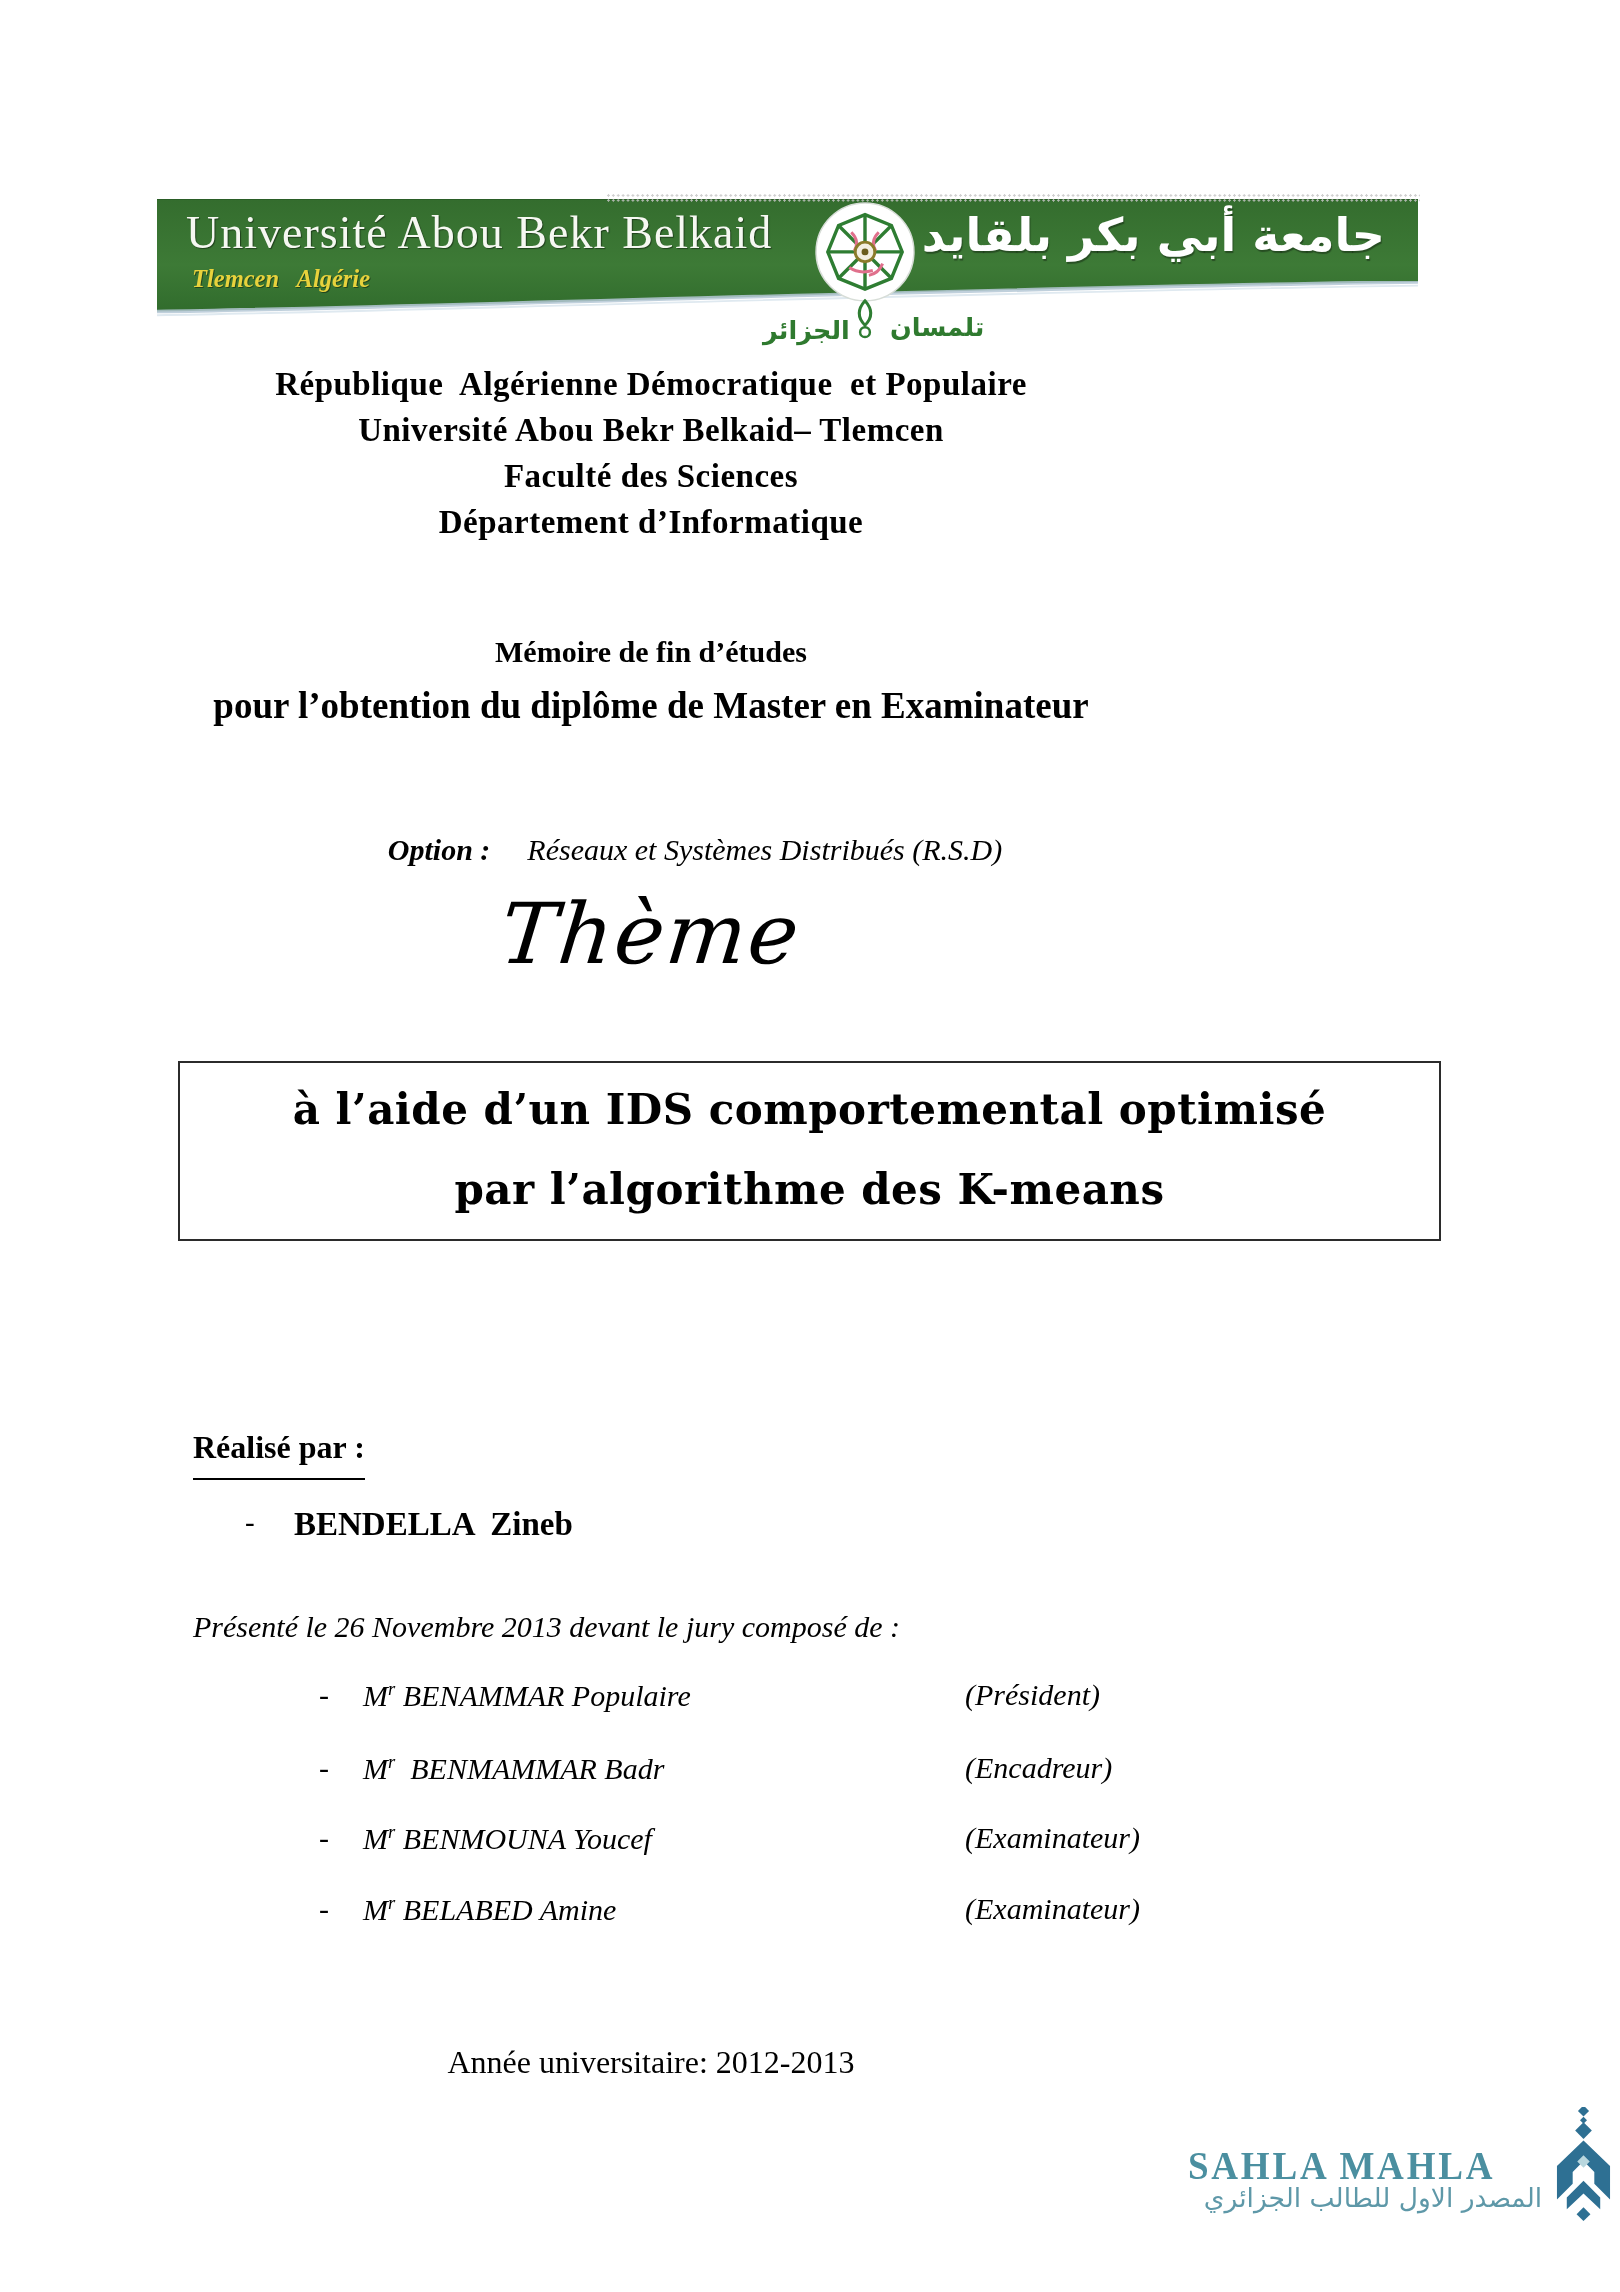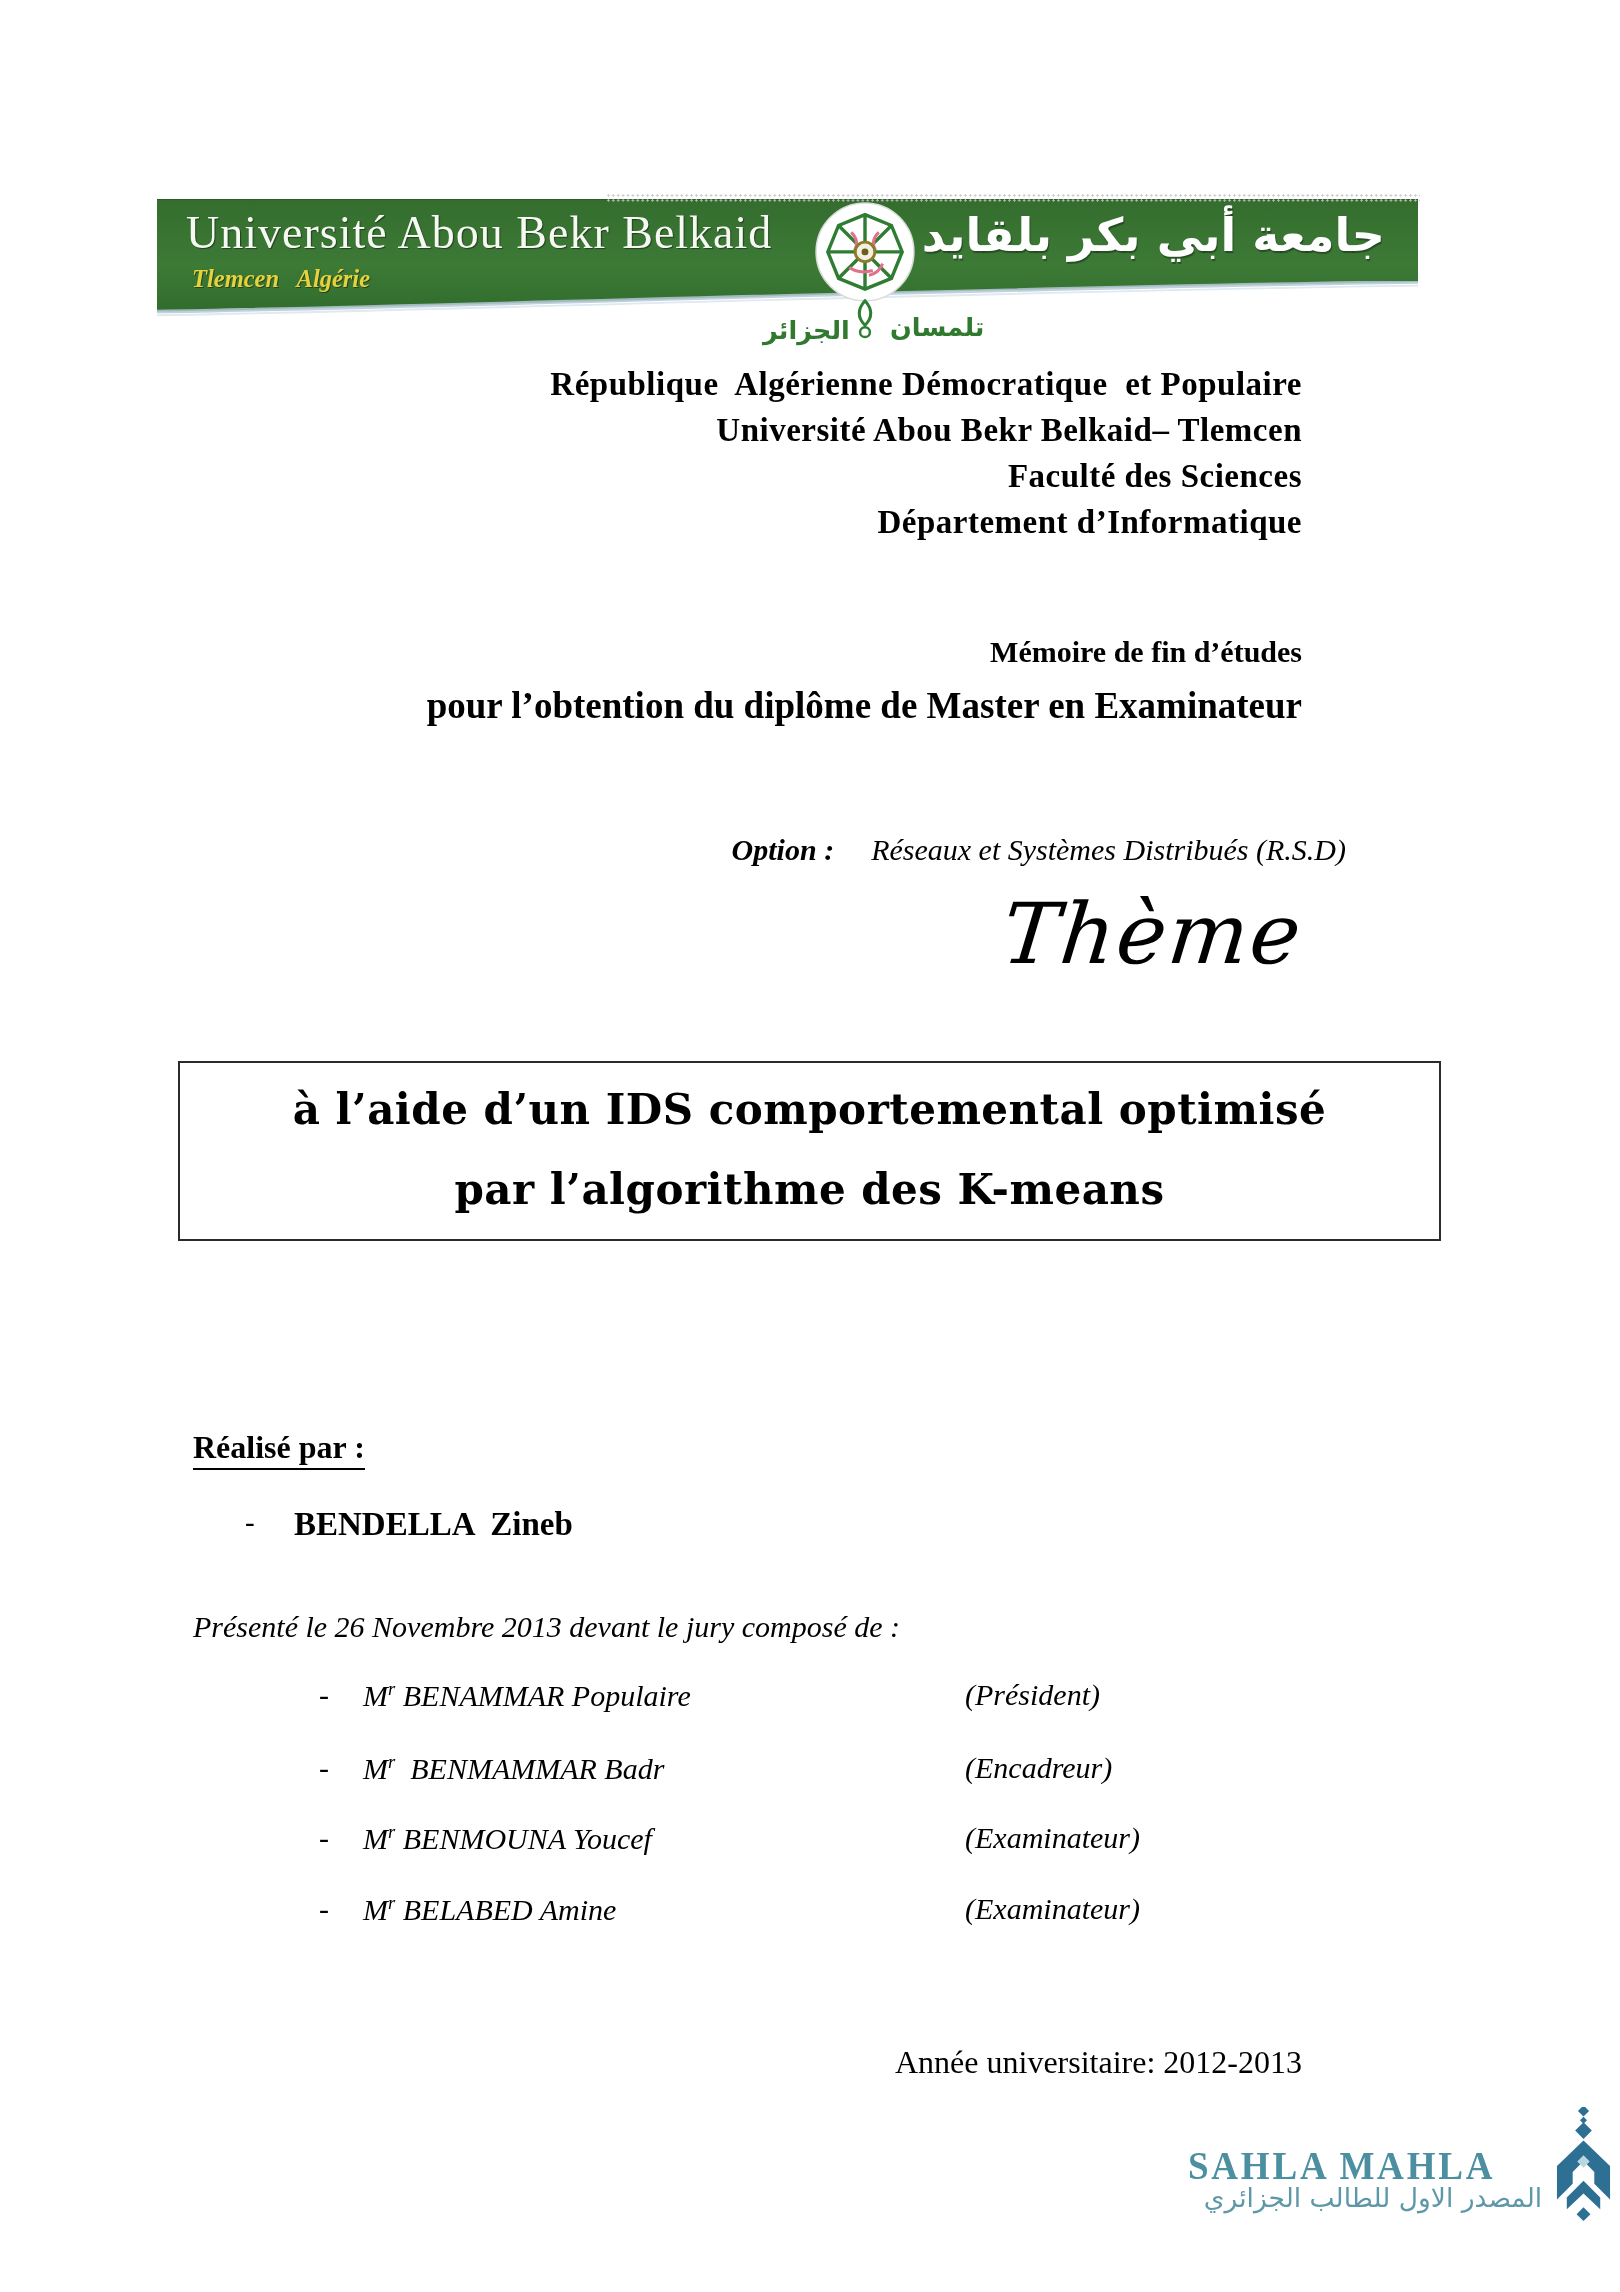--- a/index.html
+++ b/index.html
@@ -2,21 +2,21 @@
 <html><head>
 <meta charset="utf-8">
 <style>
   html,body{margin:0;padding:0;background:#e9e9e9;}
   .page{
     position:relative;width:1620px;height:2293px;margin:0 auto;
     background:#ffffff;overflow:hidden;
     font-family:"Liberation Serif", serif;color:#000;
   }
   .abs{position:absolute;}
-  .center{left:0;width:1302px;text-align:right;}
+  .center{left:0;width:1302px;text-align:center;}
   .pre{white-space:pre-wrap;}
 
   
   .banner{
     position:absolute;left:157px;top:199px;width:1261px;height:118px;
     background:linear-gradient(180deg,#346d2e 0%,#3d7a36 55%,#2f6a2b 100%);
     border-top:1px solid #2a5d26;
   }
   .banner-dots{
     position:absolute;top:-6.9px;right:-2px;width:814px;height:8.8px;
@@ -72,21 +72,21 @@
     border:2.9px solid #2b2b2b;
     text-align:center;
     font-family:"DejaVu Serif", serif;font-weight:bold;
     font-size:42px;line-height:80px;
     padding:6.9px 0 8.8px 0;letter-spacing:0.5px;
   }
 
   
   .realise{
     left:193px;top:1429px;font-weight:bold;font-size:32px;
-    border-bottom:2.9px solid #000;padding-bottom:2px;
+    border-bottom:2.9px solid #000;padding-bottom:12px;
   }
   .author-row{top:1506px;left:0;width:1620px;height:43px;font-weight:bold;font-size:33px;}
   .author-row .dash{position:absolute;left:245px;font-weight:normal;font-size:29px;}
   .author-row .aname{position:absolute;left:294px;}
 
   
   .presente{left:193px;top:1610px;font-style:italic;font-size:30px;}
   .jury-row{left:0;width:1620px;height:41px;font-style:italic;font-size:30px;}
   .jury-row .dash{position:absolute;left:319px;font-style:normal;}
   .jury-row .jname{position:absolute;left:363px;white-space:pre-wrap;}

